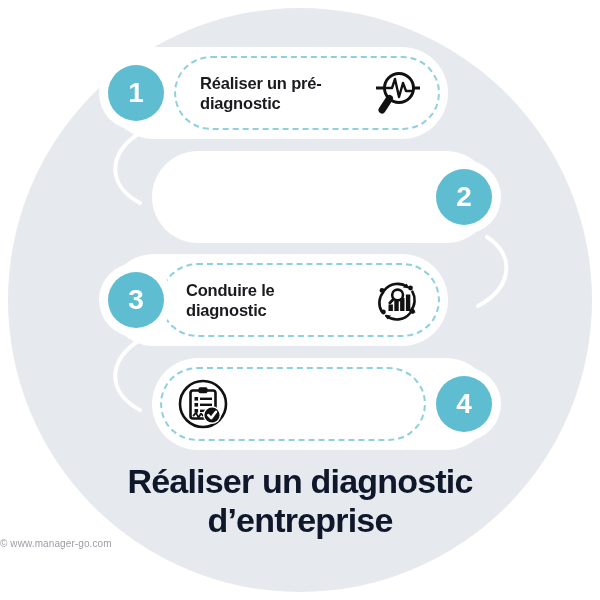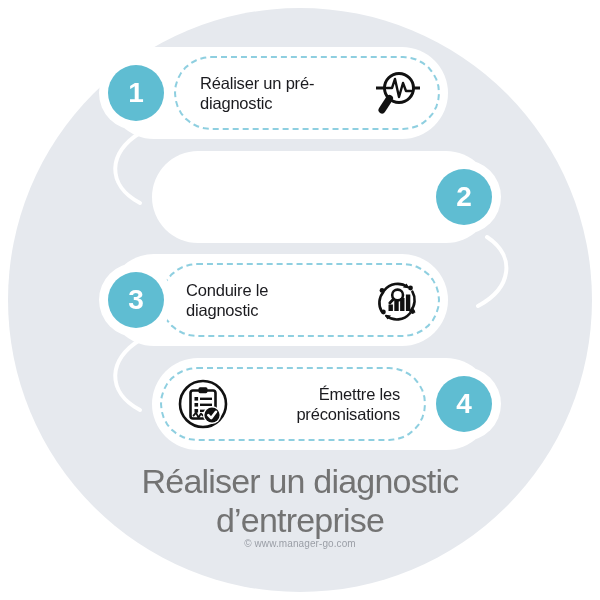--- a/index.html
+++ b/index.html
@@ -55,21 +55,21 @@
     border-radius: 40px;
     box-sizing: border-box;
     display: flex;
     align-items: center;
   }
   .pill.left-icon { flex-direction: row; }
   .pill.right-icon { flex-direction: row; }
 
   .step-text {
     font-size: 16.5px;
-    font-weight: normal;
+    font-weight: bold;
     color: #1b1b1f;
     line-height: 1.22;
     letter-spacing: -0.2px;
     white-space: pre-line;
   }
   .text-left { text-align: left; }
   .text-right { text-align: right; }
 
   .icon-box {
     flex: 0 0 auto;
@@ -97,32 +97,32 @@
     box-shadow: 0 0 0 9px #ffffff;
   }
 
   .title {
     position: absolute;
     left: 0;
     right: 0;
     top: 462px;
     text-align: center;
     font-size: 34px;
-    font-weight: normal;
-    color: #737373;
+    font-weight: bold;
+    color: #0f172a;
     line-height: 1.16;
     letter-spacing: -0.8px;
     white-space: pre-line;
   }
   .credit {
     position: absolute;
     left: 0;
     right: 0;
     top: 538px;
-    text-align: center;
+    text-align: left;
     font-size: 10px;
     color: #9a9ea6;
     letter-spacing: 0.1px;
   }
 </style>
 </head>
 <body>
 
 <div id="infographic">
 
@@ -206,22 +206,20 @@
           <rect x="18.5" y="26.0" width="3.6" height="3.6" fill="#111111"></rect>
           <rect x="24.0" y="26.6" width="12" height="2.4" fill="#111111"></rect>
           <rect x="18.5" y="32.0" width="3.6" height="3.6" fill="#111111"></rect>
           <rect x="24.0" y="32.6" width="12" height="2.4" fill="#111111"></rect>
           <polyline points="17.5,38.6 20,35.6 22.5,40.6 25,36.6 27,38.6" fill="none" stroke="#111111" stroke-width="1.8" stroke-linejoin="round" stroke-linecap="round"></polyline>
           <circle cx="36" cy="38" r="9" fill="#ffffff"></circle>
           <circle cx="36" cy="38" r="7.6" fill="#111111"></circle>
           <polyline points="32.3,38.2 35.2,41.1 40.0,34.8" fill="none" stroke="#ffffff" stroke-width="2.6" stroke-linecap="round" stroke-linejoin="round"></polyline>
         </svg>
       </div>
-      <div class="step-text text-right" style="flex:1;">Émettre les
-préconisations</div>
     </div>
     <div class="badge" style="right:0px; top:18px;">
       <span>4</span>
     </div>
   </div>
 
   <div class="title">Réaliser un diagnostic
 d’entreprise</div>
   <div class="credit">© www.manager-go.com</div>
 

